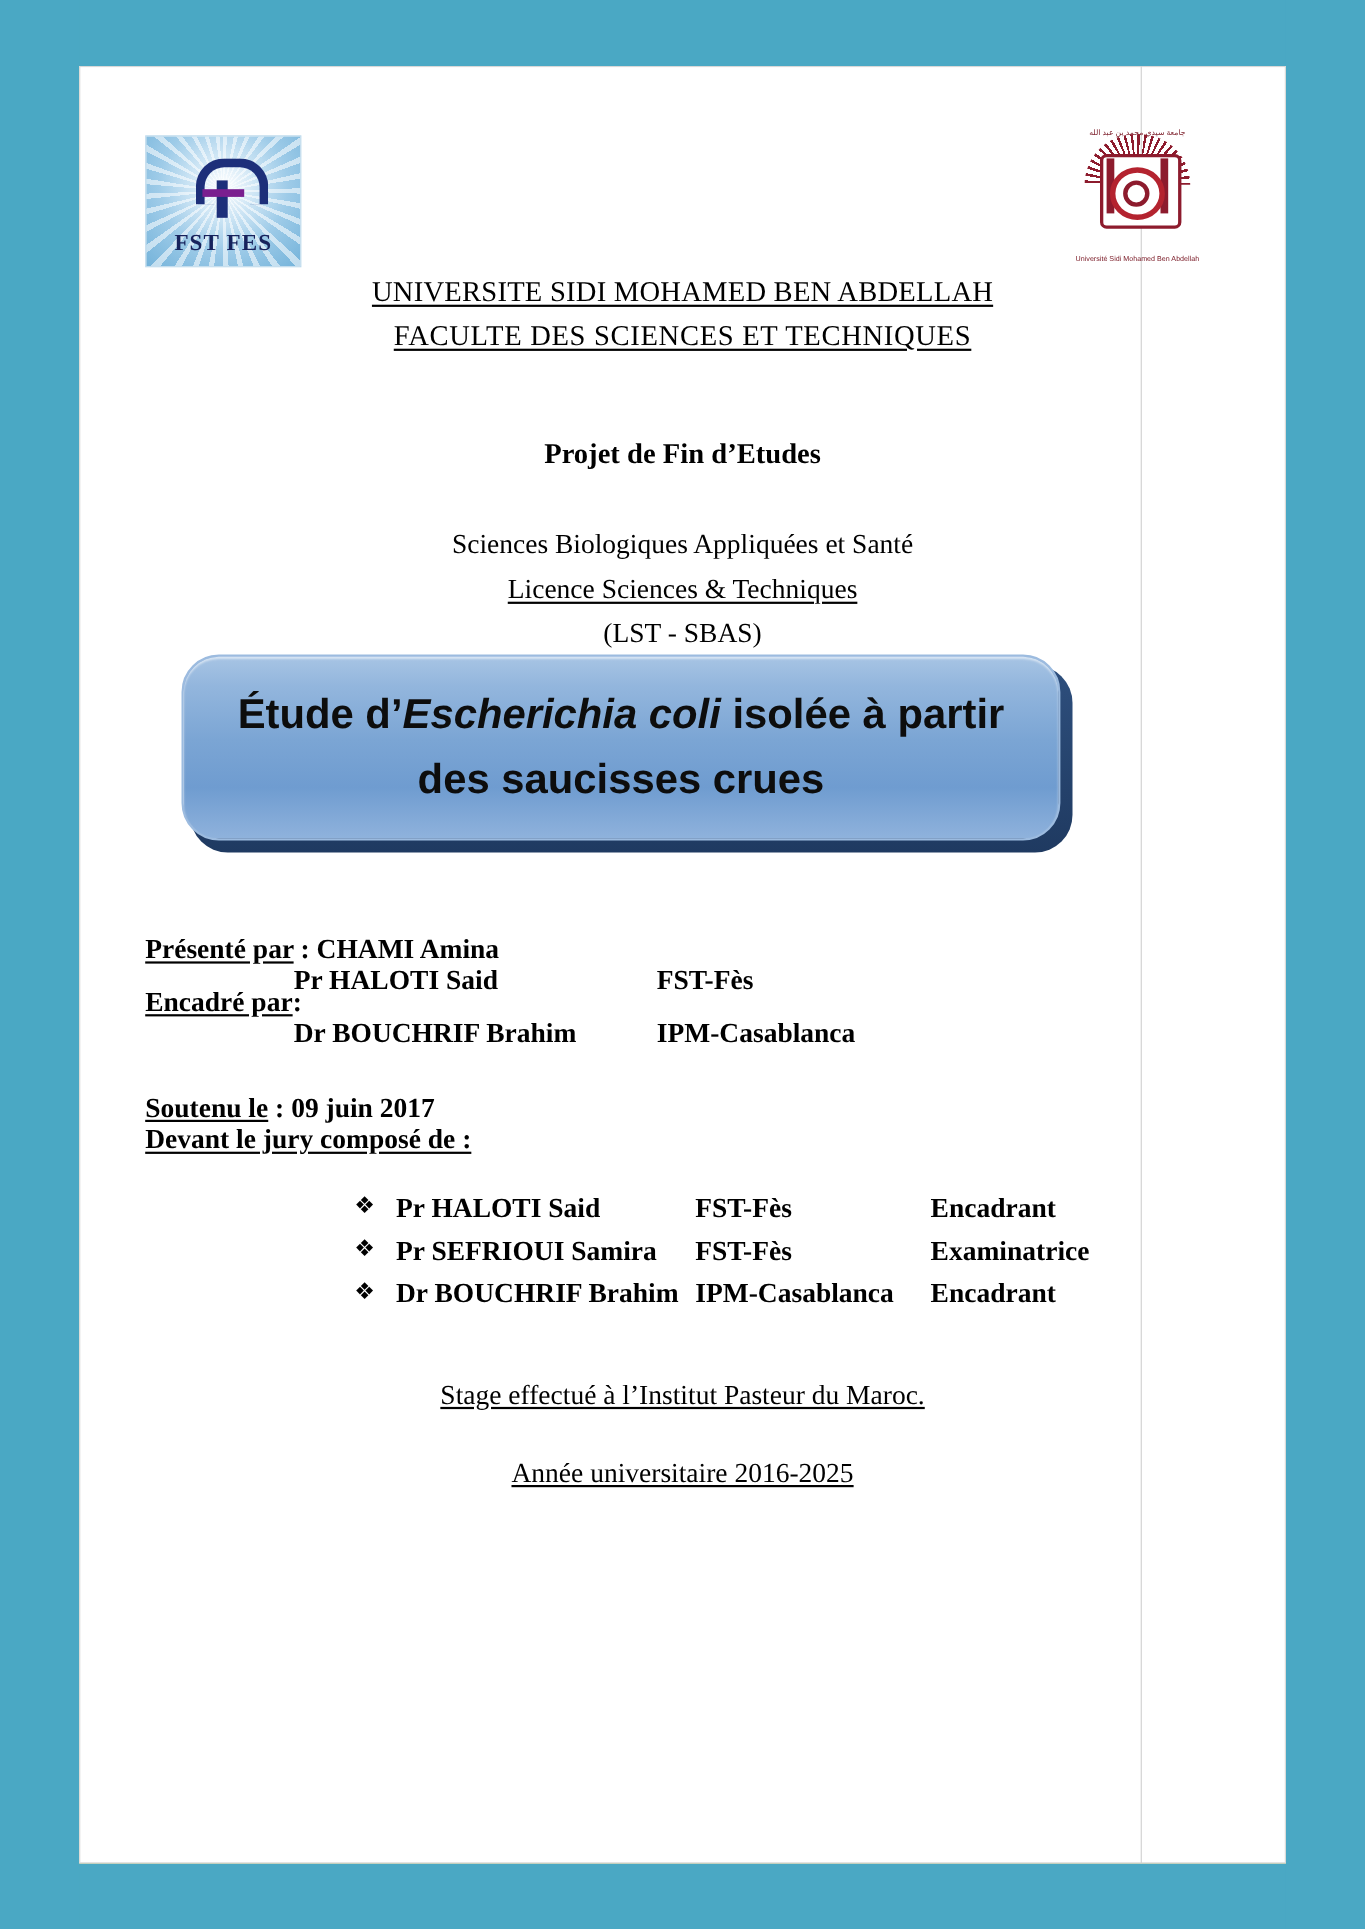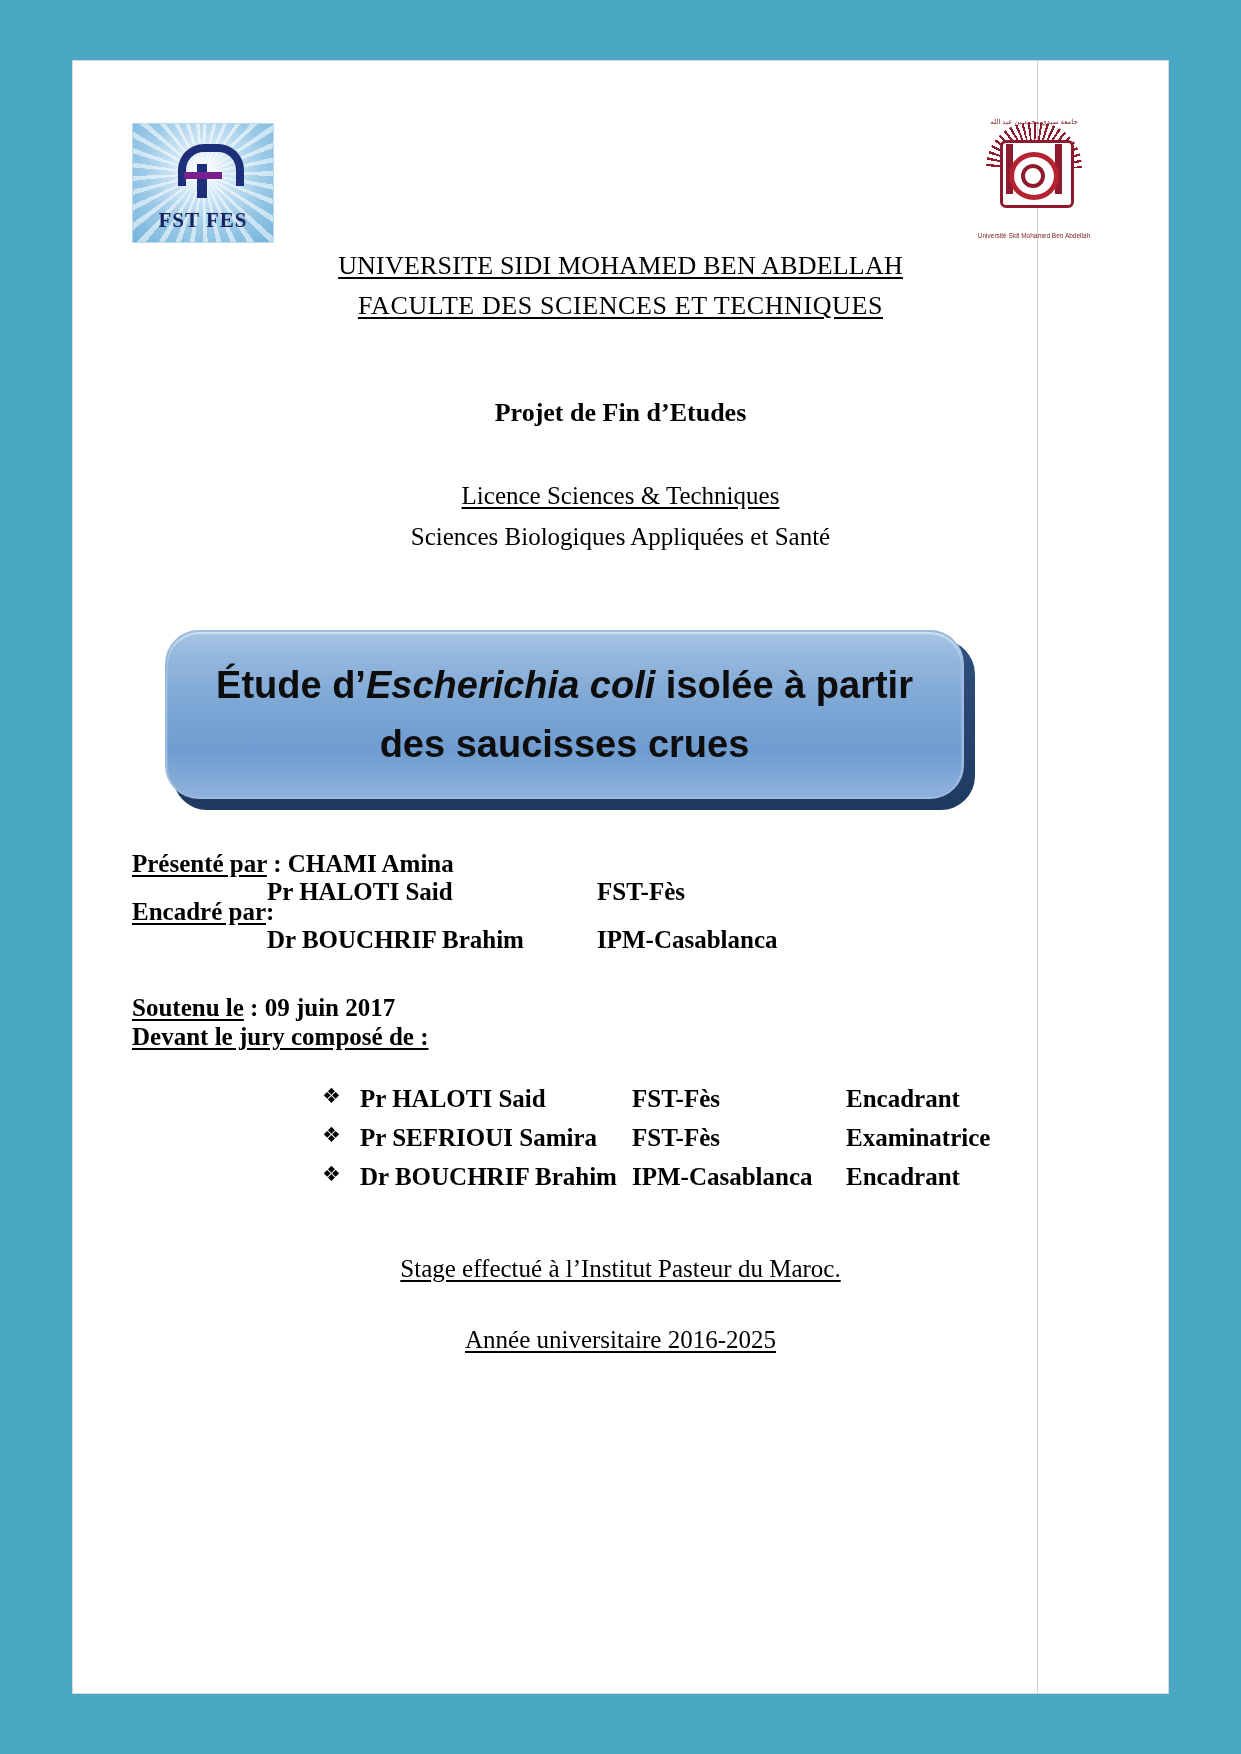--- a/index.html
+++ b/index.html
@@ -264,21 +264,21 @@
   }
   .lic-line.underlined span {
     text-decoration: underline;
     text-underline-offset: 3px;
   }
 
   
   .title-wrap {
     position: absolute;
     left: 85px;
-    top: 562px;
+    top: 527px;
     width: 810px;
     height: 216px;
   }
   .title-shadow {
     position: absolute;
     left: 8px;
     top: 10px;
     width: 802px;
     height: 170px;
     border-radius: 34px;
@@ -429,22 +429,23 @@
     </div>
 
     <div class="head-block">
       <div class="head-line l1"><span>UNIVERSITE SIDI MOHAMED BEN ABDELLAH</span></div>
       <div class="head-line l2"><span>FACULTE  DES  SCIENCES  ET  TECHNIQUES</span></div>
     </div>
 
     <div class="pfe">Projet de Fin d’Etudes</div>
 
     <div class="lic-block">
+      <div class="lic-line">Sciences Biologiques Appliquées et Santé</div>
       <div class="lic-line underlined"><span>Licence Sciences &amp; Techniques</span></div>
-      <div class="lic-line">Sciences Biologiques Appliquées et Santé</div>
+      <div class="lic-line">(LST - SBAS)</div>
     </div>
 
     <div class="title-wrap">
       <div class="title-shadow"></div>
       <div class="title-box">
         <div class="title-text"><span>Étude d’</span><span class="sp">Escherichia coli</span><span> isolée à partir des saucisses crues</span></div>
       </div>
     </div>
 
     <div class="meta">

